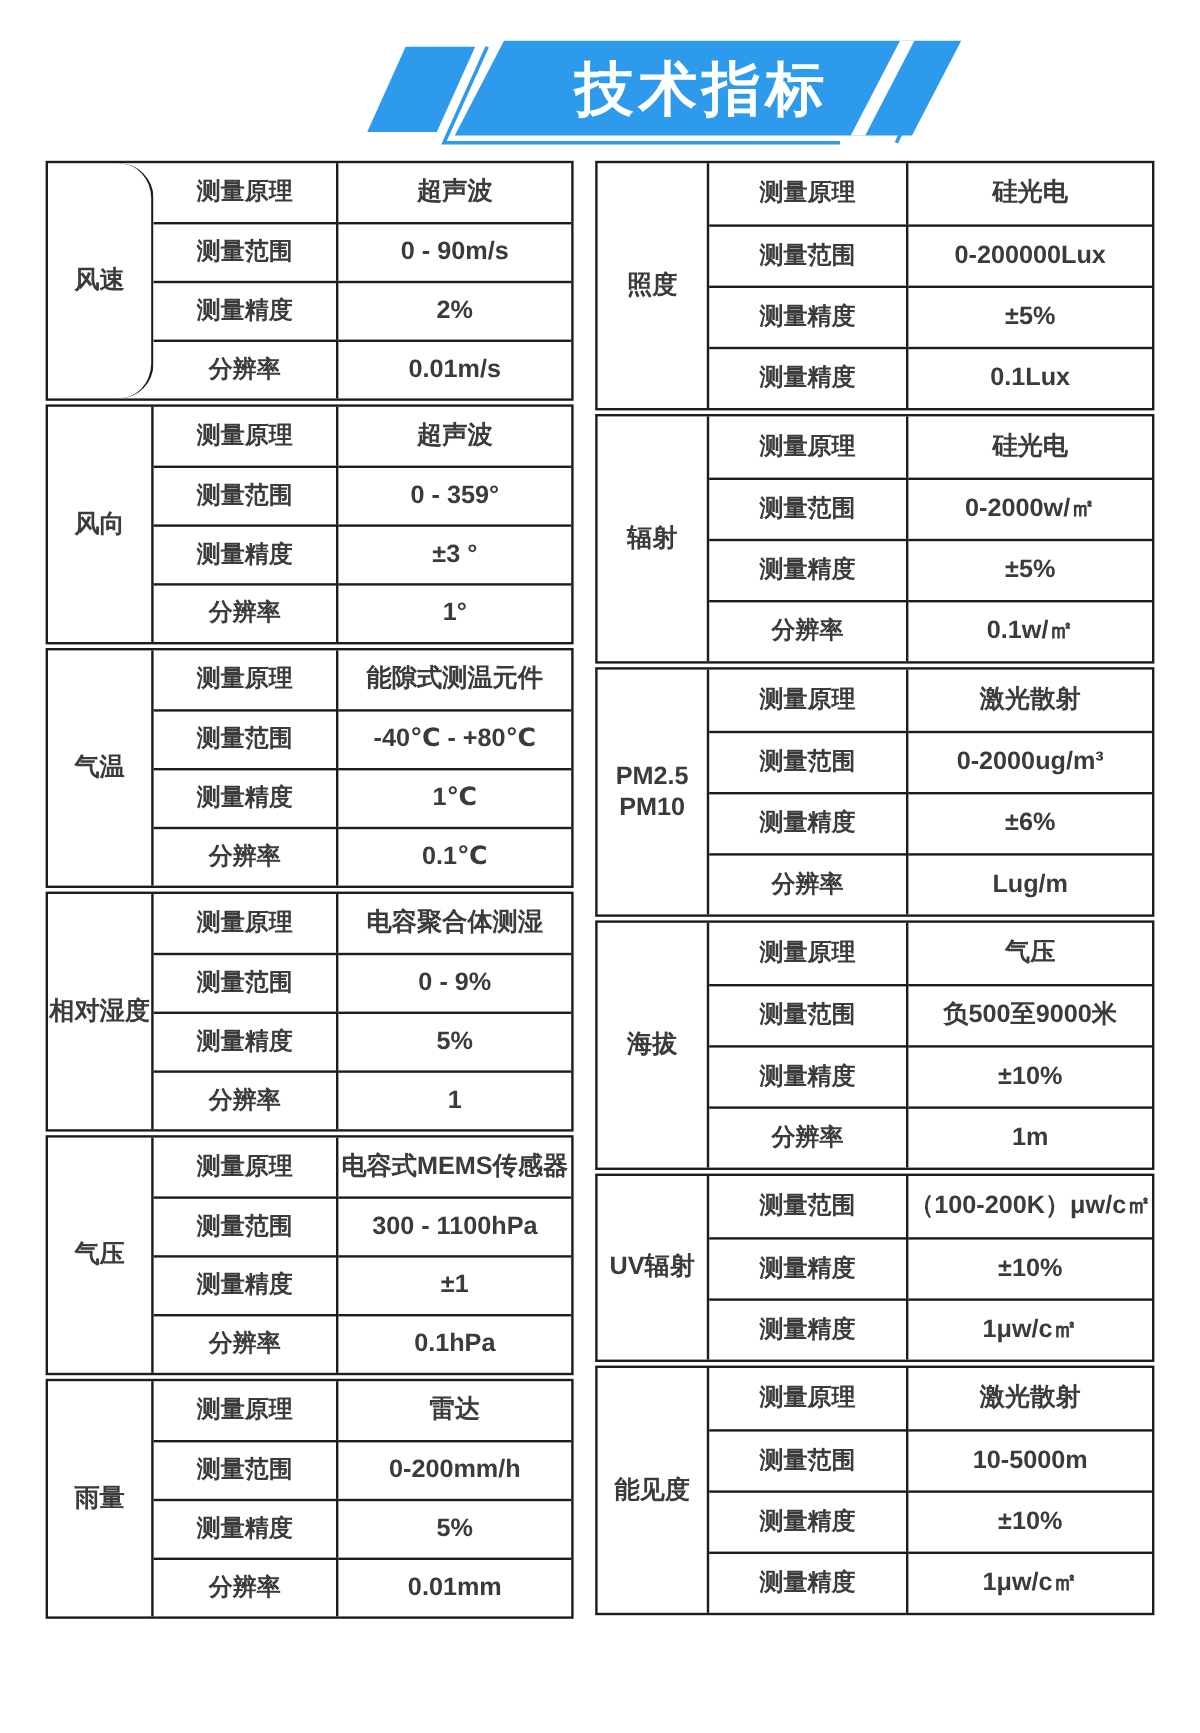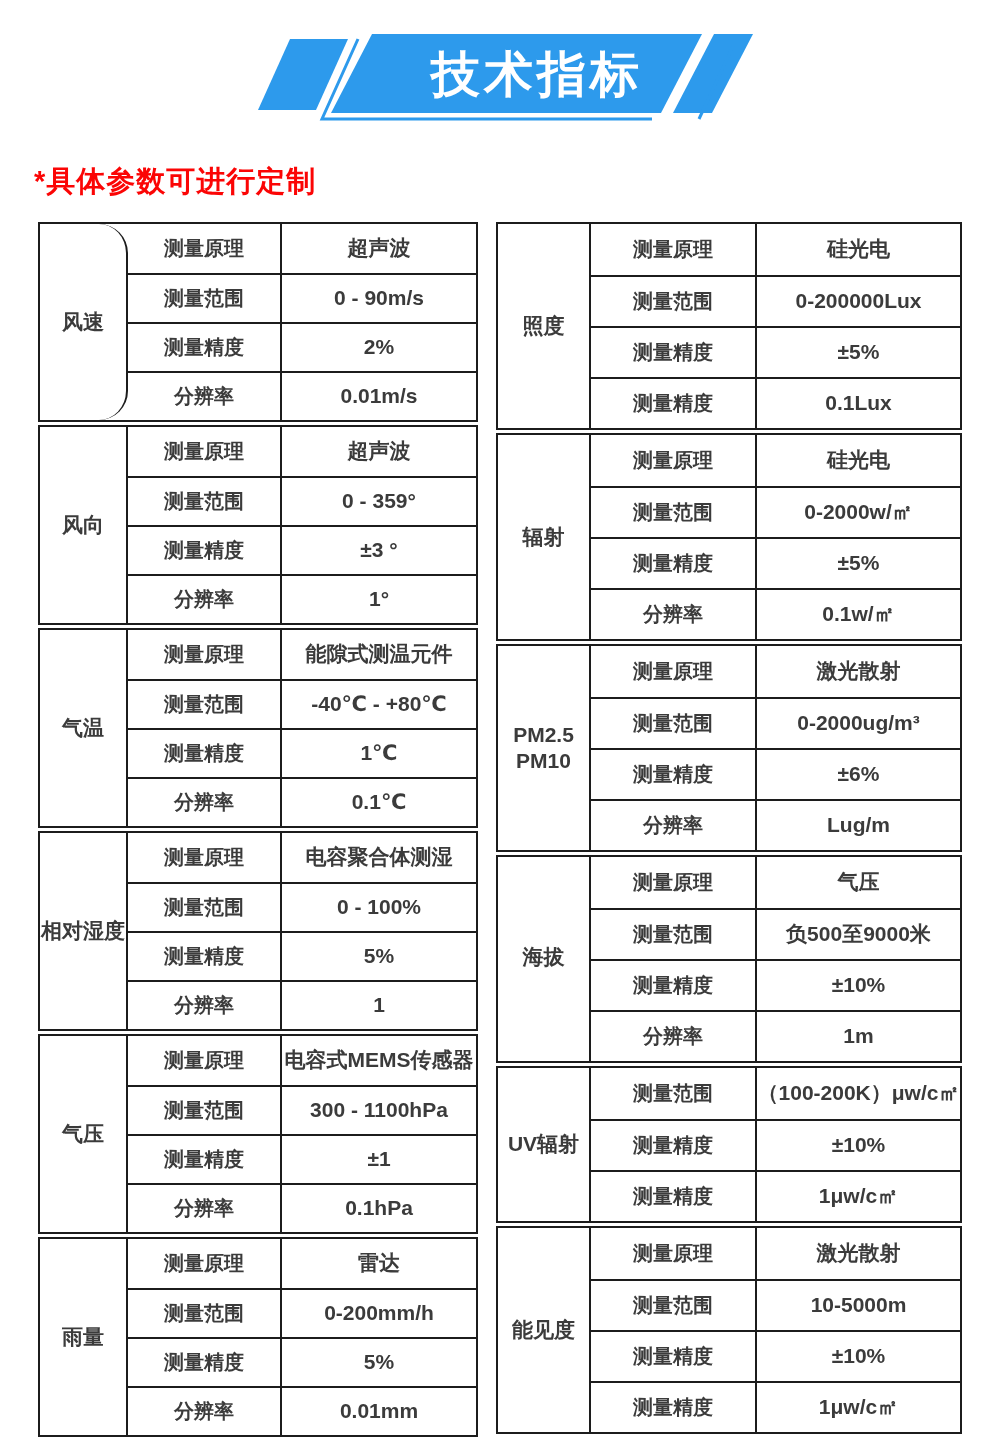--- a/index.html
+++ b/index.html
@@ -10,21 +10,21 @@
   }
   *{box-sizing:border-box;}
   html,body{margin:0;padding:0;background:#fff;}
   body{
     width:1000px;
     min-height:1444px;
     font-family:"Liberation Sans","DejaVu Sans",sans-serif;
     color:var(--text);
   }
   
-  .banner{margin-top:6px;height:128px;}
+  .banner{margin-top:6px;height:128px;padding-left:48px;}
   .banner svg{display:block;}
   .banner text{
     font-family:"Liberation Sans","DejaVu Sans",sans-serif;
     font-weight:bold;
     font-size:49px;
     letter-spacing:4px;
     fill:#ffffff;
     text-anchor:middle;
   }
   
@@ -89,21 +89,20 @@
 
       <polygon points="372,28 753,28 712,107 331,107" fill="var(--accent)"></polygon>
 
       <polygon points="702,28 714,28 673,107 661,107" fill="#ffffff"></polygon>
 
       <line x1="733" y1="40" x2="699" y2="113" stroke="var(--accent)" stroke-width="3"></line>
       <text x="537" y="85">技术指标</text>
     </svg>
   </div>
 
-  <div class="note">*具体参数可进行定制</div>
 
   <div class="tables">
     <div class="col left">
         <section class="spec-section">
     <div class="cell label" style="grid-row: 1 / span 4; border-radius: 29px;">风速</div>
   <div class="cell key">测量原理</div>
           <div class="cell val">超声波</div>
           <div class="cell key bt">测量范围</div>
           <div class="cell val bt">0 - 90m/s</div>
           <div class="cell key bt">测量精度</div>
@@ -131,21 +130,21 @@
           <div class="cell key bt">测量精度</div>
           <div class="cell val bt">1℃</div>
           <div class="cell key bt">分辨率</div>
           <div class="cell val bt">0.1℃</div>
         </section>
         <section class="spec-section">
     <div class="cell label" style="grid-row: 1 / span 4;">相对湿度</div>
   <div class="cell key">测量原理</div>
           <div class="cell val">电容聚合体测湿</div>
           <div class="cell key bt">测量范围</div>
-          <div class="cell val bt">0 - 100%</div>
+          <div class="cell val bt">0 - 9%</div>
           <div class="cell key bt">测量精度</div>
           <div class="cell val bt">5%</div>
           <div class="cell key bt">分辨率</div>
           <div class="cell val bt">1</div>
         </section>
         <section class="spec-section">
     <div class="cell label" style="grid-row: 1 / span 4;">气压</div>
   <div class="cell key">测量原理</div>
           <div class="cell val">电容式MEMS传感器</div>
           <div class="cell key bt">测量范围</div>
@@ -196,21 +195,21 @@
   <div class="cell key">测量原理</div>
           <div class="cell val">激光散射</div>
           <div class="cell key bt">测量范围</div>
           <div class="cell val bt">0-2000ug/m³</div>
           <div class="cell key bt">测量精度</div>
           <div class="cell val bt">±6%</div>
           <div class="cell key bt">分辨率</div>
           <div class="cell val bt">Lug/m</div>
         </section>
         <section class="spec-section">
-    <div class="cell label" style="grid-row: 1 / span 4; font-family: Liberation Mono, monospace;">海拔</div>
+    <div class="cell label" style="grid-row: 1 / span 4;">海拔</div>
   <div class="cell key">测量原理</div>
           <div class="cell val">气压</div>
           <div class="cell key bt">测量范围</div>
           <div class="cell val bt">负500至9000米</div>
           <div class="cell key bt">测量精度</div>
           <div class="cell val bt">±10%</div>
           <div class="cell key bt">分辨率</div>
           <div class="cell val bt">1m</div>
         </section>
         <section class="spec-section">

